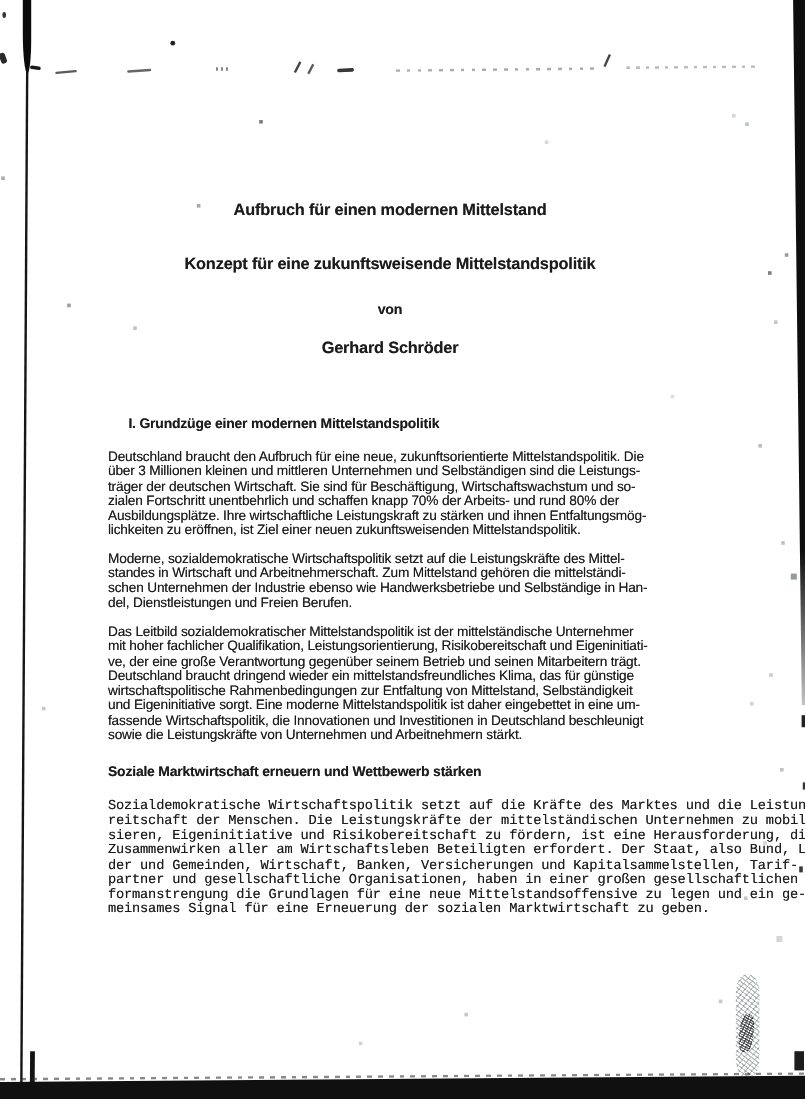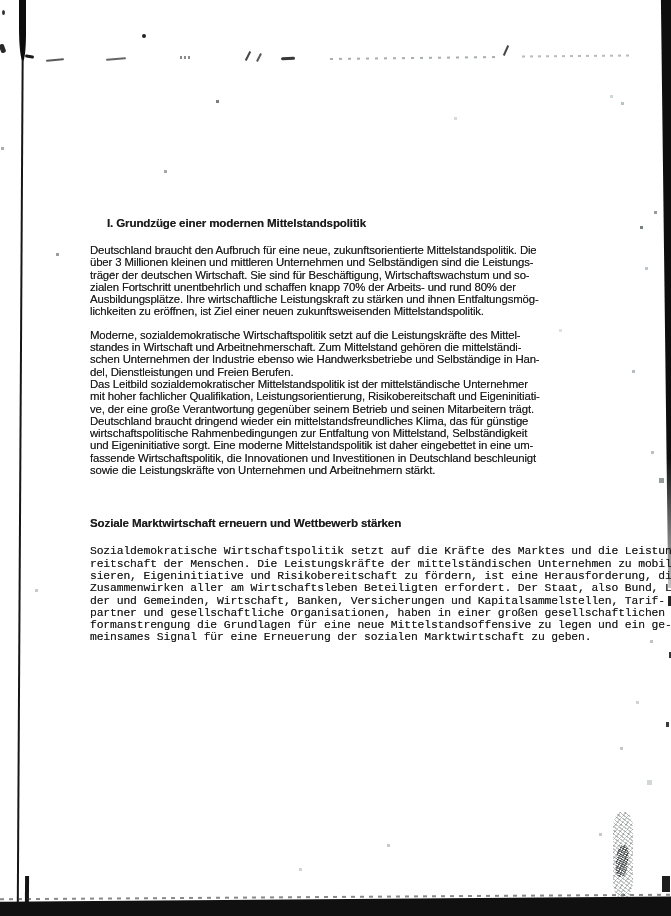--- a/index.html
+++ b/index.html
@@ -17,25 +17,25 @@
     text-shadow:0 0 0.35px rgba(10,10,10,.6);
     filter:blur(0.15px);
   }
   .title-block{width:470px;text-align:center;font-weight:bold;}
   .doc-title{font-size:13.6px;line-height:16px;}
   .doc-subtitle{margin-top:29px;font-size:13.6px;line-height:16px;}
   .doc-byline{margin-top:23px;font-size:11.8px;line-height:14px;}
   .doc-author{margin-top:17px;font-size:13.6px;line-height:16px;}
   .sec-heading{font-weight:bold;font-size:11.6px;line-height:13px;}
   .h1{margin-top:49px;padding-left:17px;}
-  .h2{margin-top:40px;}
+  .h2{margin-top:18px;}
   .para{white-space:pre;margin:0;}
   .p-after-h{margin-top:15px;}
   .p-gap-11{margin-top:11px;}
-  .p-gap-12{margin-top:0;}
+  .p-gap-12{margin-top:12px;}
   .p-gap-16{margin-top:16px;font-family:Liberation Mono, monospace;}
 
   
   .art{position:absolute;pointer-events:none;}
   .left-line{left:22px;top:0;width:2px;height:903px;background:#161616;
     transform:rotate(0.33deg);transform-origin:top left;}
   .left-line-top{left:19px;top:0;width:7px;height:61px;background:#0c0c0c;
     border-radius:0 0 45% 55%;}
   .left-line-top-hook{left:25px;top:55px;width:9px;height:3px;background:#1a1a1a;
     transform:rotate(8deg);border-radius:2px;}
@@ -140,20 +140,26 @@
   <div class="art smudge-slash1"></div>
   <div class="art smudge-slash2"></div>
   <div class="art smudge-dash3"></div>
   <div class="art smudge-streak1"></div>
   <div class="art smudge-slash3"></div>
   <div class="art smudge-streak2"></div>
   <div class="art speckles"></div>
 
   <div class="content">
 
+    <div class="title-block">
+      <div class="doc-title">Aufbruch für einen modernen Mittelstand</div>
+      <div class="doc-subtitle">Konzept für eine zukunftsweisende Mittelstandspolitik</div>
+      <div class="doc-byline">von</div>
+      <div class="doc-author">Gerhard Schröder</div>
+    </div>
 
     <div>
       <div class="sec-heading h1">I. Grundzüge einer modernen Mittelstandspolitik</div>
       <p class="para p-after-h">Deutschland braucht den Aufbruch für eine neue, zukunftsorientierte Mittelstandspolitik. Die
 über 3 Millionen kleinen und mittleren Unternehmen und Selbständigen sind die Leistungs-
 träger der deutschen Wirtschaft. Sie sind für Beschäftigung, Wirtschaftswachstum und so-
 zialen Fortschritt unentbehrlich und schaffen knapp 70% der Arbeits- und rund 80% der
 Ausbildungsplätze. Ihre wirtschaftliche Leistungskraft zu stärken und ihnen Entfaltungsmög-
 lichkeiten zu eröffnen, ist Ziel einer neuen zukunftsweisenden Mittelstandspolitik.</p>
       <p class="para p-gap-11">Moderne, sozialdemokratische Wirtschaftspolitik setzt auf die Leistungskräfte des Mittel-

